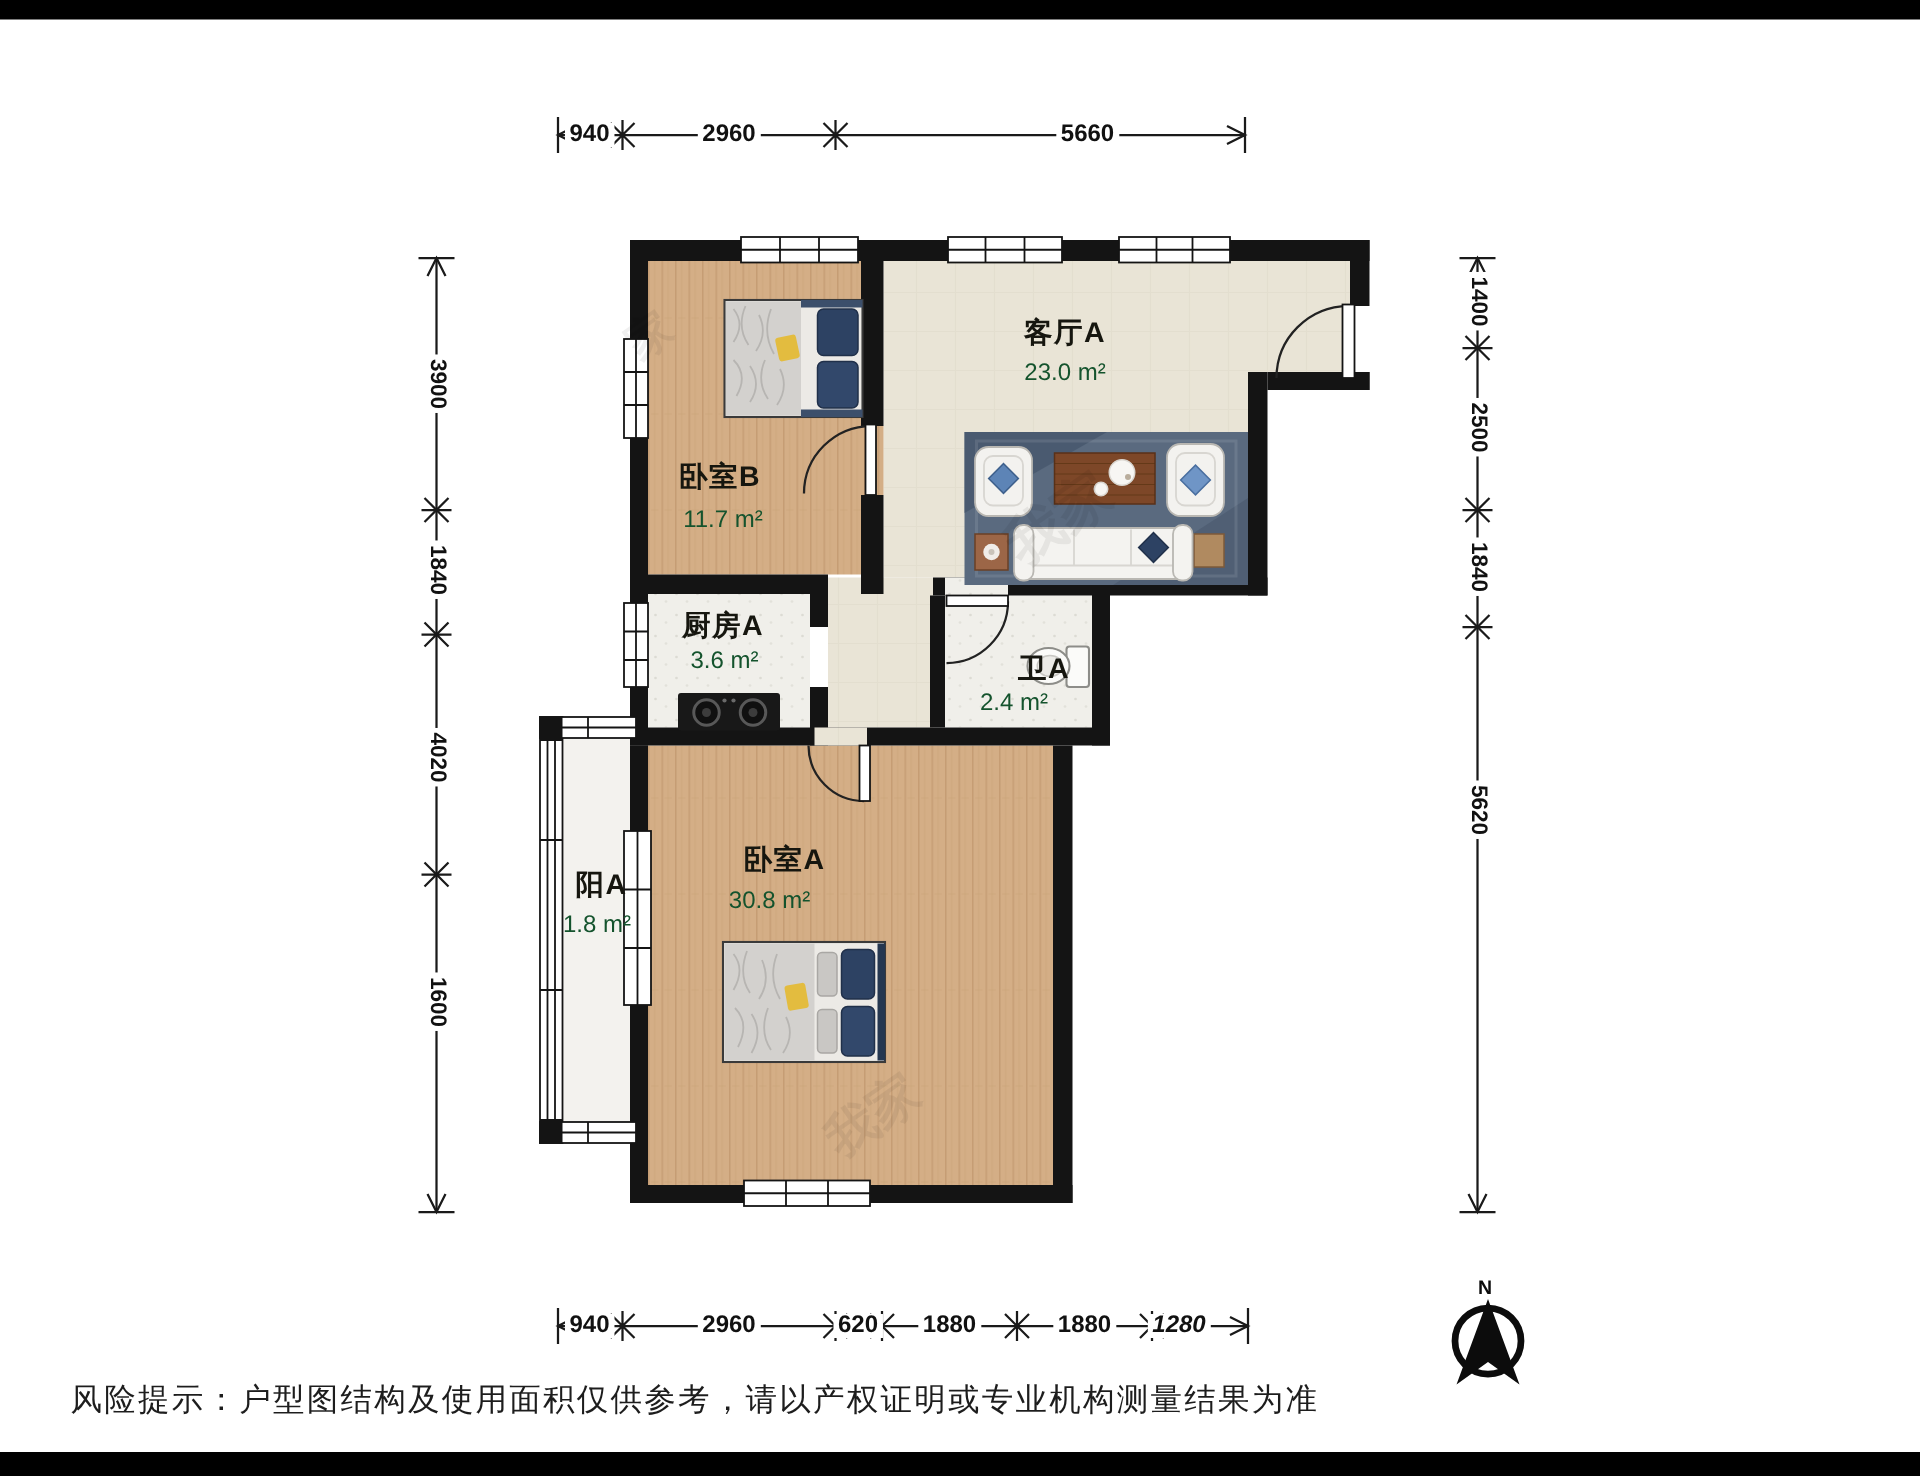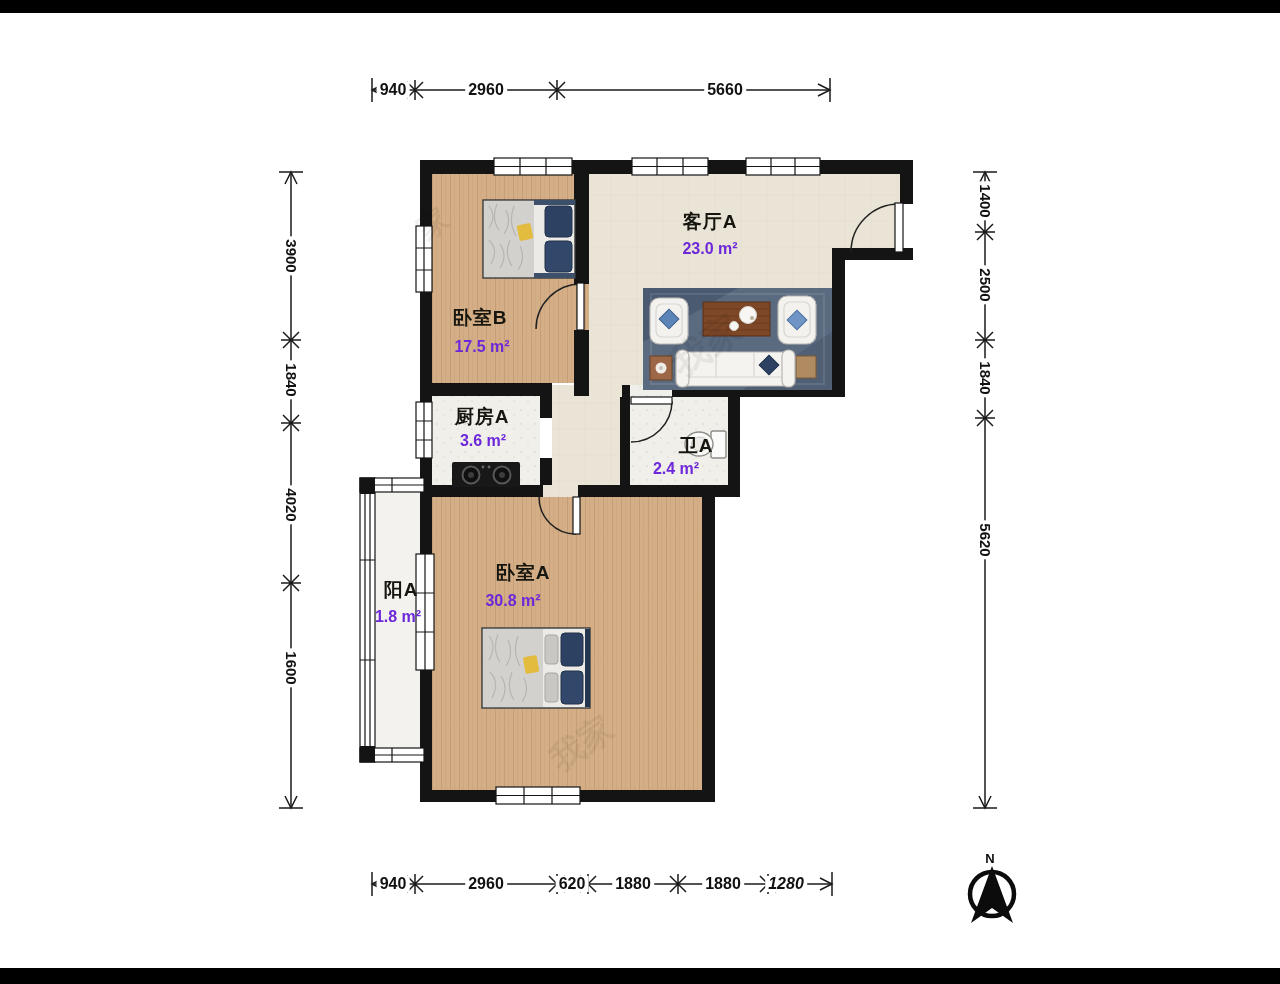--- a/index.html
+++ b/index.html
@@ -4,21 +4,21 @@
 <style>
   html,body{margin:0;padding:0;background:#ffffff;}
   .canvas{position:relative;width:1280px;height:984px;background:#ffffff;overflow:hidden;
           font-family:"Liberation Sans","DejaVu Sans",sans-serif;}
   .bar{position:absolute;left:0;width:1280px;background:#000;}
   .bar.top{top:0;height:13px;}
   .bar.bottom{bottom:0;height:16px;}
   svg.plan{position:absolute;left:0;top:0;}
   .lbl{position:absolute;transform:translate(-50%,-50%);white-space:nowrap;z-index:5;}
   .room-name{font-size:19px;font-weight:700;color:#16160f;letter-spacing:1px;}
-  .room-area{font-size:16px;font-weight:700;color:#6d28d9;}
+  .room-area{font-size:16px;font-weight:400;color:#14532d;}
   .diml{font-size:16px;font-weight:700;color:#111;background:#fff;padding:0 3px;line-height:16px;}
   .dimlv{font-size:15px;font-weight:700;color:#111;background:#fff;padding:0 3px;line-height:16px;
          transform:translate(-50%,-50%) rotate(90deg);}
   .north-n{font-size:13px;font-weight:700;color:#0c0c0c;}
   .disclaimer{position:absolute;left:47px;top:919px;font-size:21px;color:#1d1d1d;
               letter-spacing:1.5px;z-index:5;}
   .wm{position:absolute;color:#000;opacity:0.055;font-weight:700;z-index:4;
       transform:translate(-50%,-50%) rotate(-35deg);}
 </style>
 </head>
@@ -273,21 +273,21 @@
 
     <g>
       <circle cx="992" cy="894" r="22" fill="none" stroke="#0c0c0c" stroke-width="4.5"></circle>
       <polygon points="992,866 1013,923 992,908 971,923" fill="#0c0c0c"></polygon>
     </g>
   </svg>
 
   <div class="lbl room-name" style="left:710px;top:222px;">客厅A</div>
   <div class="lbl room-area" style="left:710px;top:249px;">23.0 m²</div>
   <div class="lbl room-name" style="left:480px;top:318px;">卧室B</div>
-  <div class="lbl room-area" style="left:482px;top:347px;">17.5 m²</div>
+  <div class="lbl room-area" style="left:482px;top:347px;">11.7 m²</div>
   <div class="lbl room-name" style="left:482px;top:417px;">厨房A</div>
   <div class="lbl room-area" style="left:483px;top:441px;">3.6 m²</div>
   <div class="lbl room-name" style="left:673px;top:446px;margin-left:23px;">卫A</div>
   <div class="lbl room-area" style="left:676px;top:469px;">2.4 m²</div>
   <div class="lbl room-name" style="left:401px;top:590px;">阳A</div>
   <div class="lbl room-area" style="left:398px;top:617px;">1.8 m²</div>
   <div class="lbl room-name" style="left:523px;top:573px;text-align:right;">卧室A</div>
   <div class="lbl room-area" style="left:513px;top:601px;">30.8 m²</div>
 
   <div class="lbl diml" style="left:393px;top:90px;">940</div>
@@ -310,14 +310,15 @@
   <div class="lbl dimlv" style="left:985px;top:285px;">2500</div>
   <div class="lbl dimlv" style="left:985px;top:378px;">1840</div>
   <div class="lbl dimlv" style="left:985px;top:540px;">5620</div>
 
   <div class="lbl north-n" style="left:990px;top:858px;">N</div>
 
   <div class="wm" style="left:433px;top:224px;font-size:30px;">家</div>
   <div class="wm" style="left:706px;top:346px;font-size:38px;">我家</div>
   <div class="wm" style="left:582px;top:744px;font-size:34px;">我家</div>
 
+  <div class="disclaimer">风险提示：户型图结构及使用面积仅供参考，请以产权证明或专业机构测量结果为准</div>
 
 </div>
 
 </body></html>

